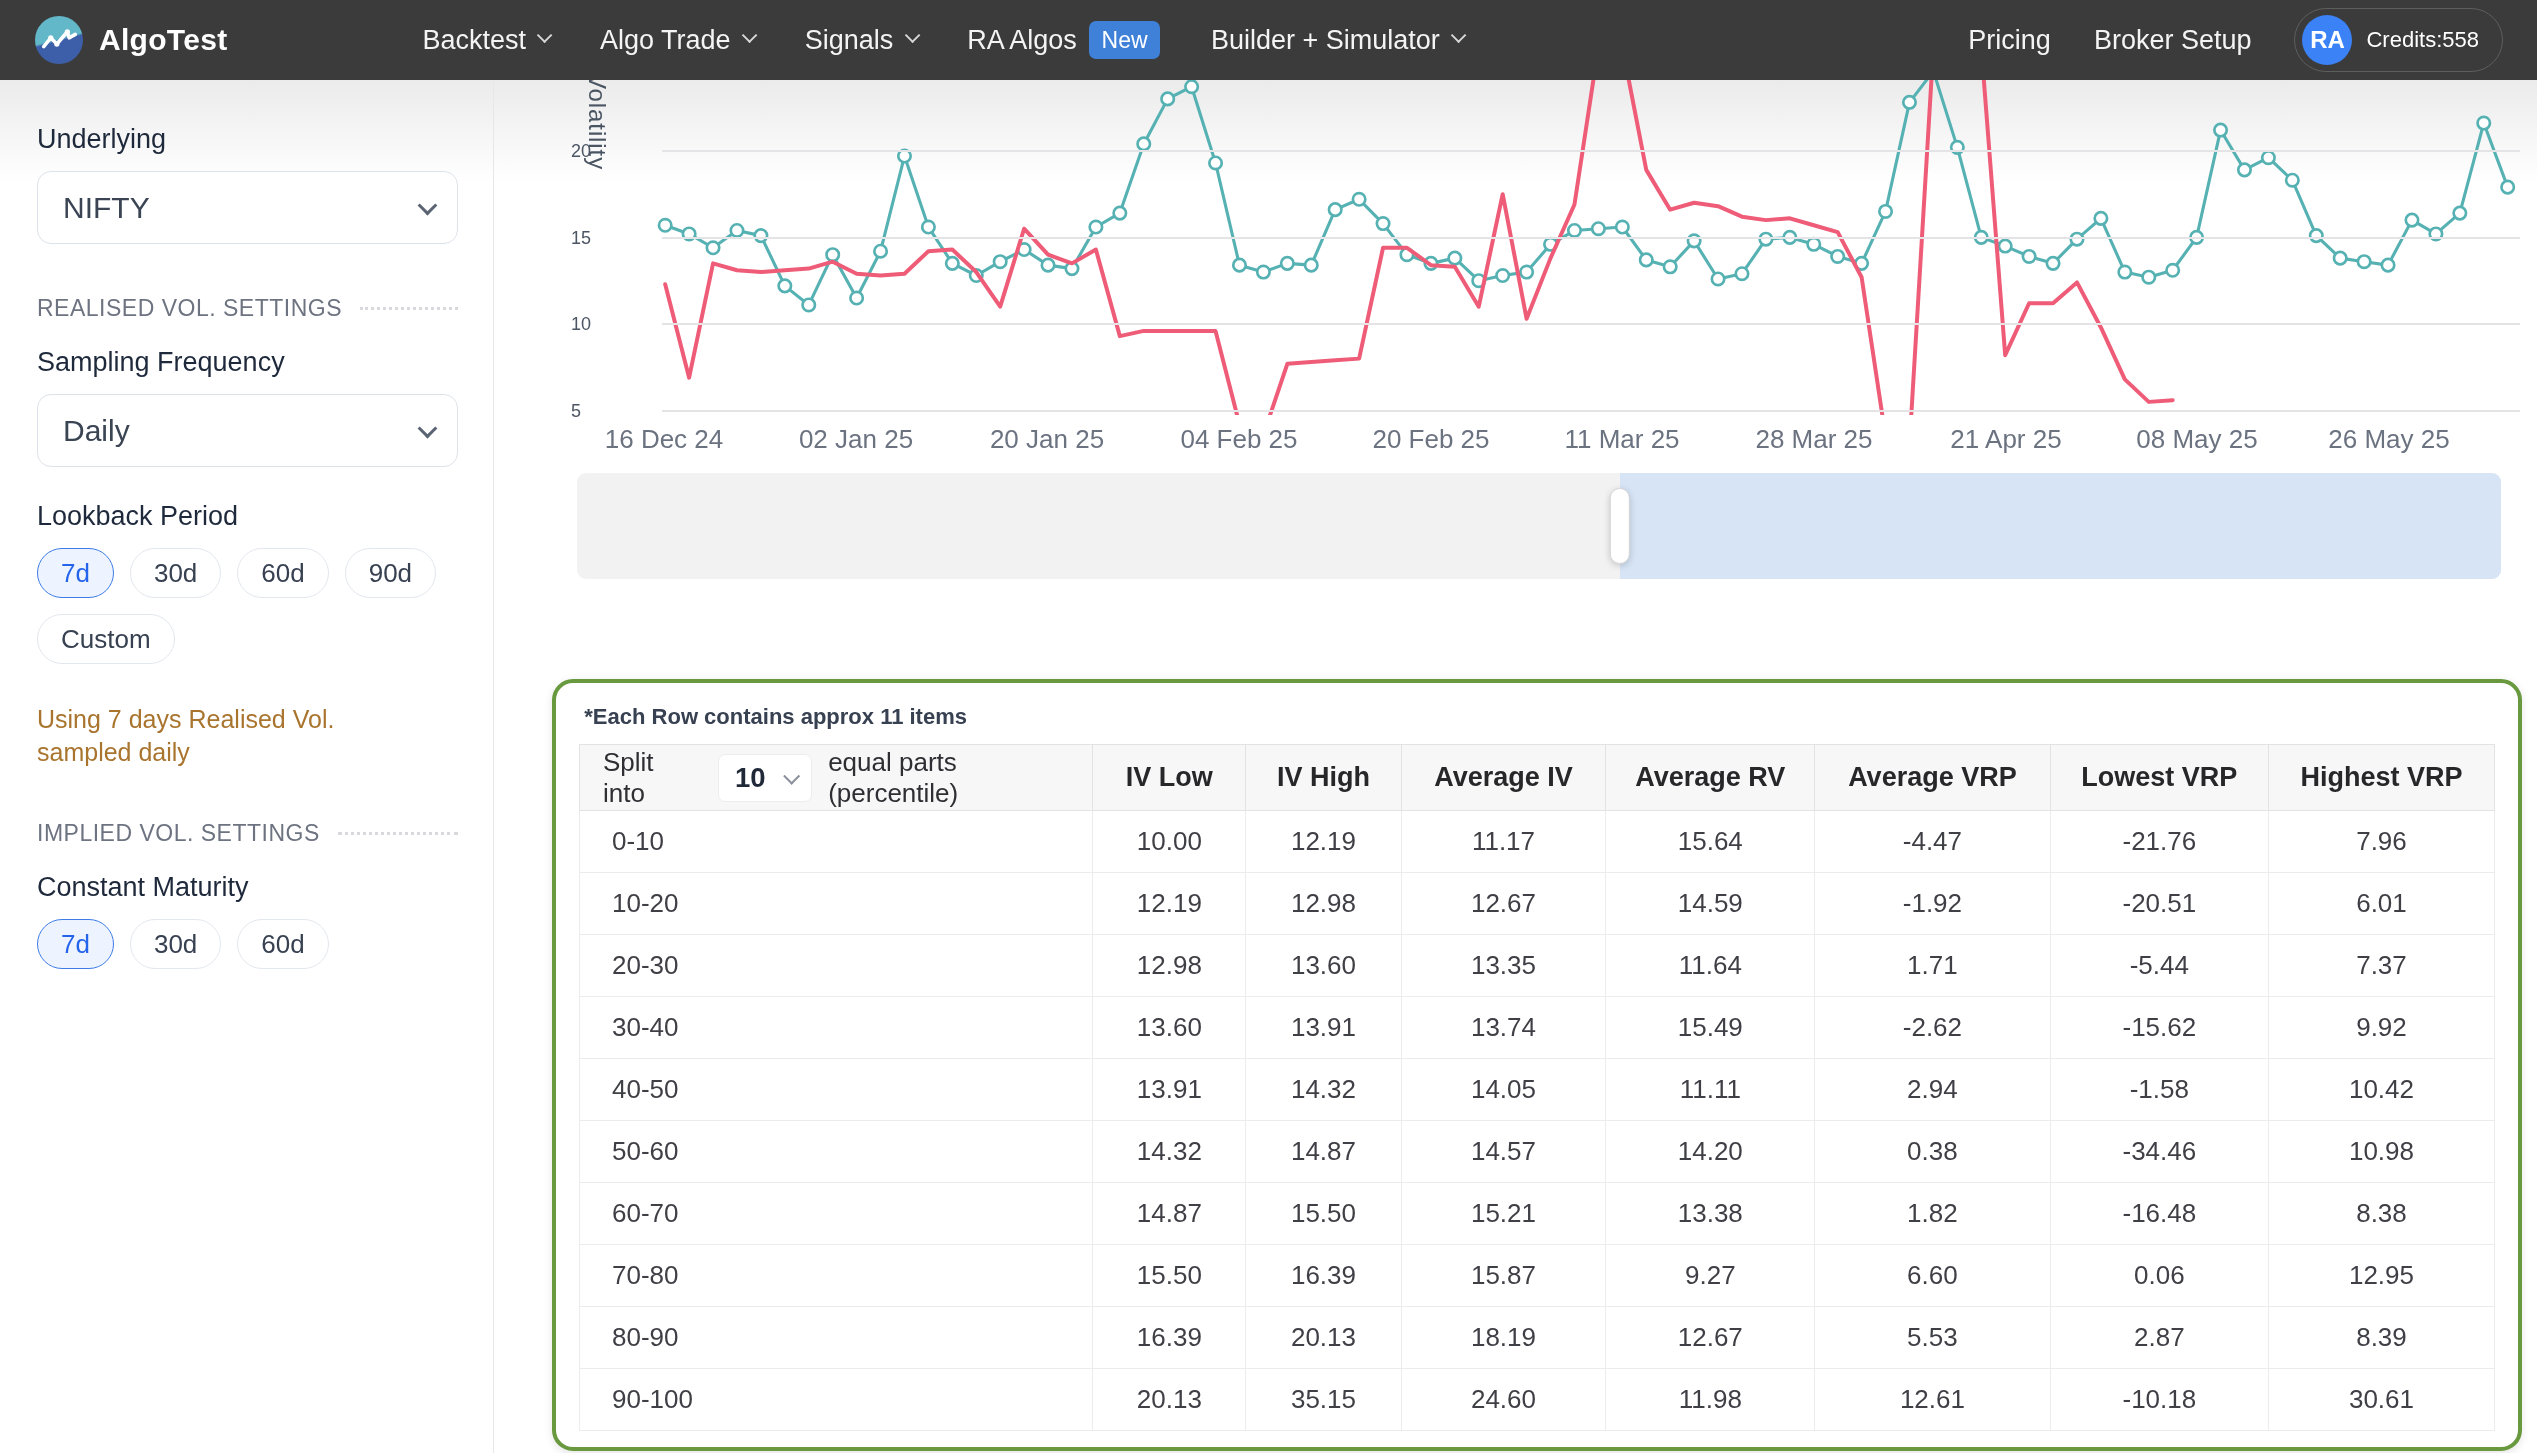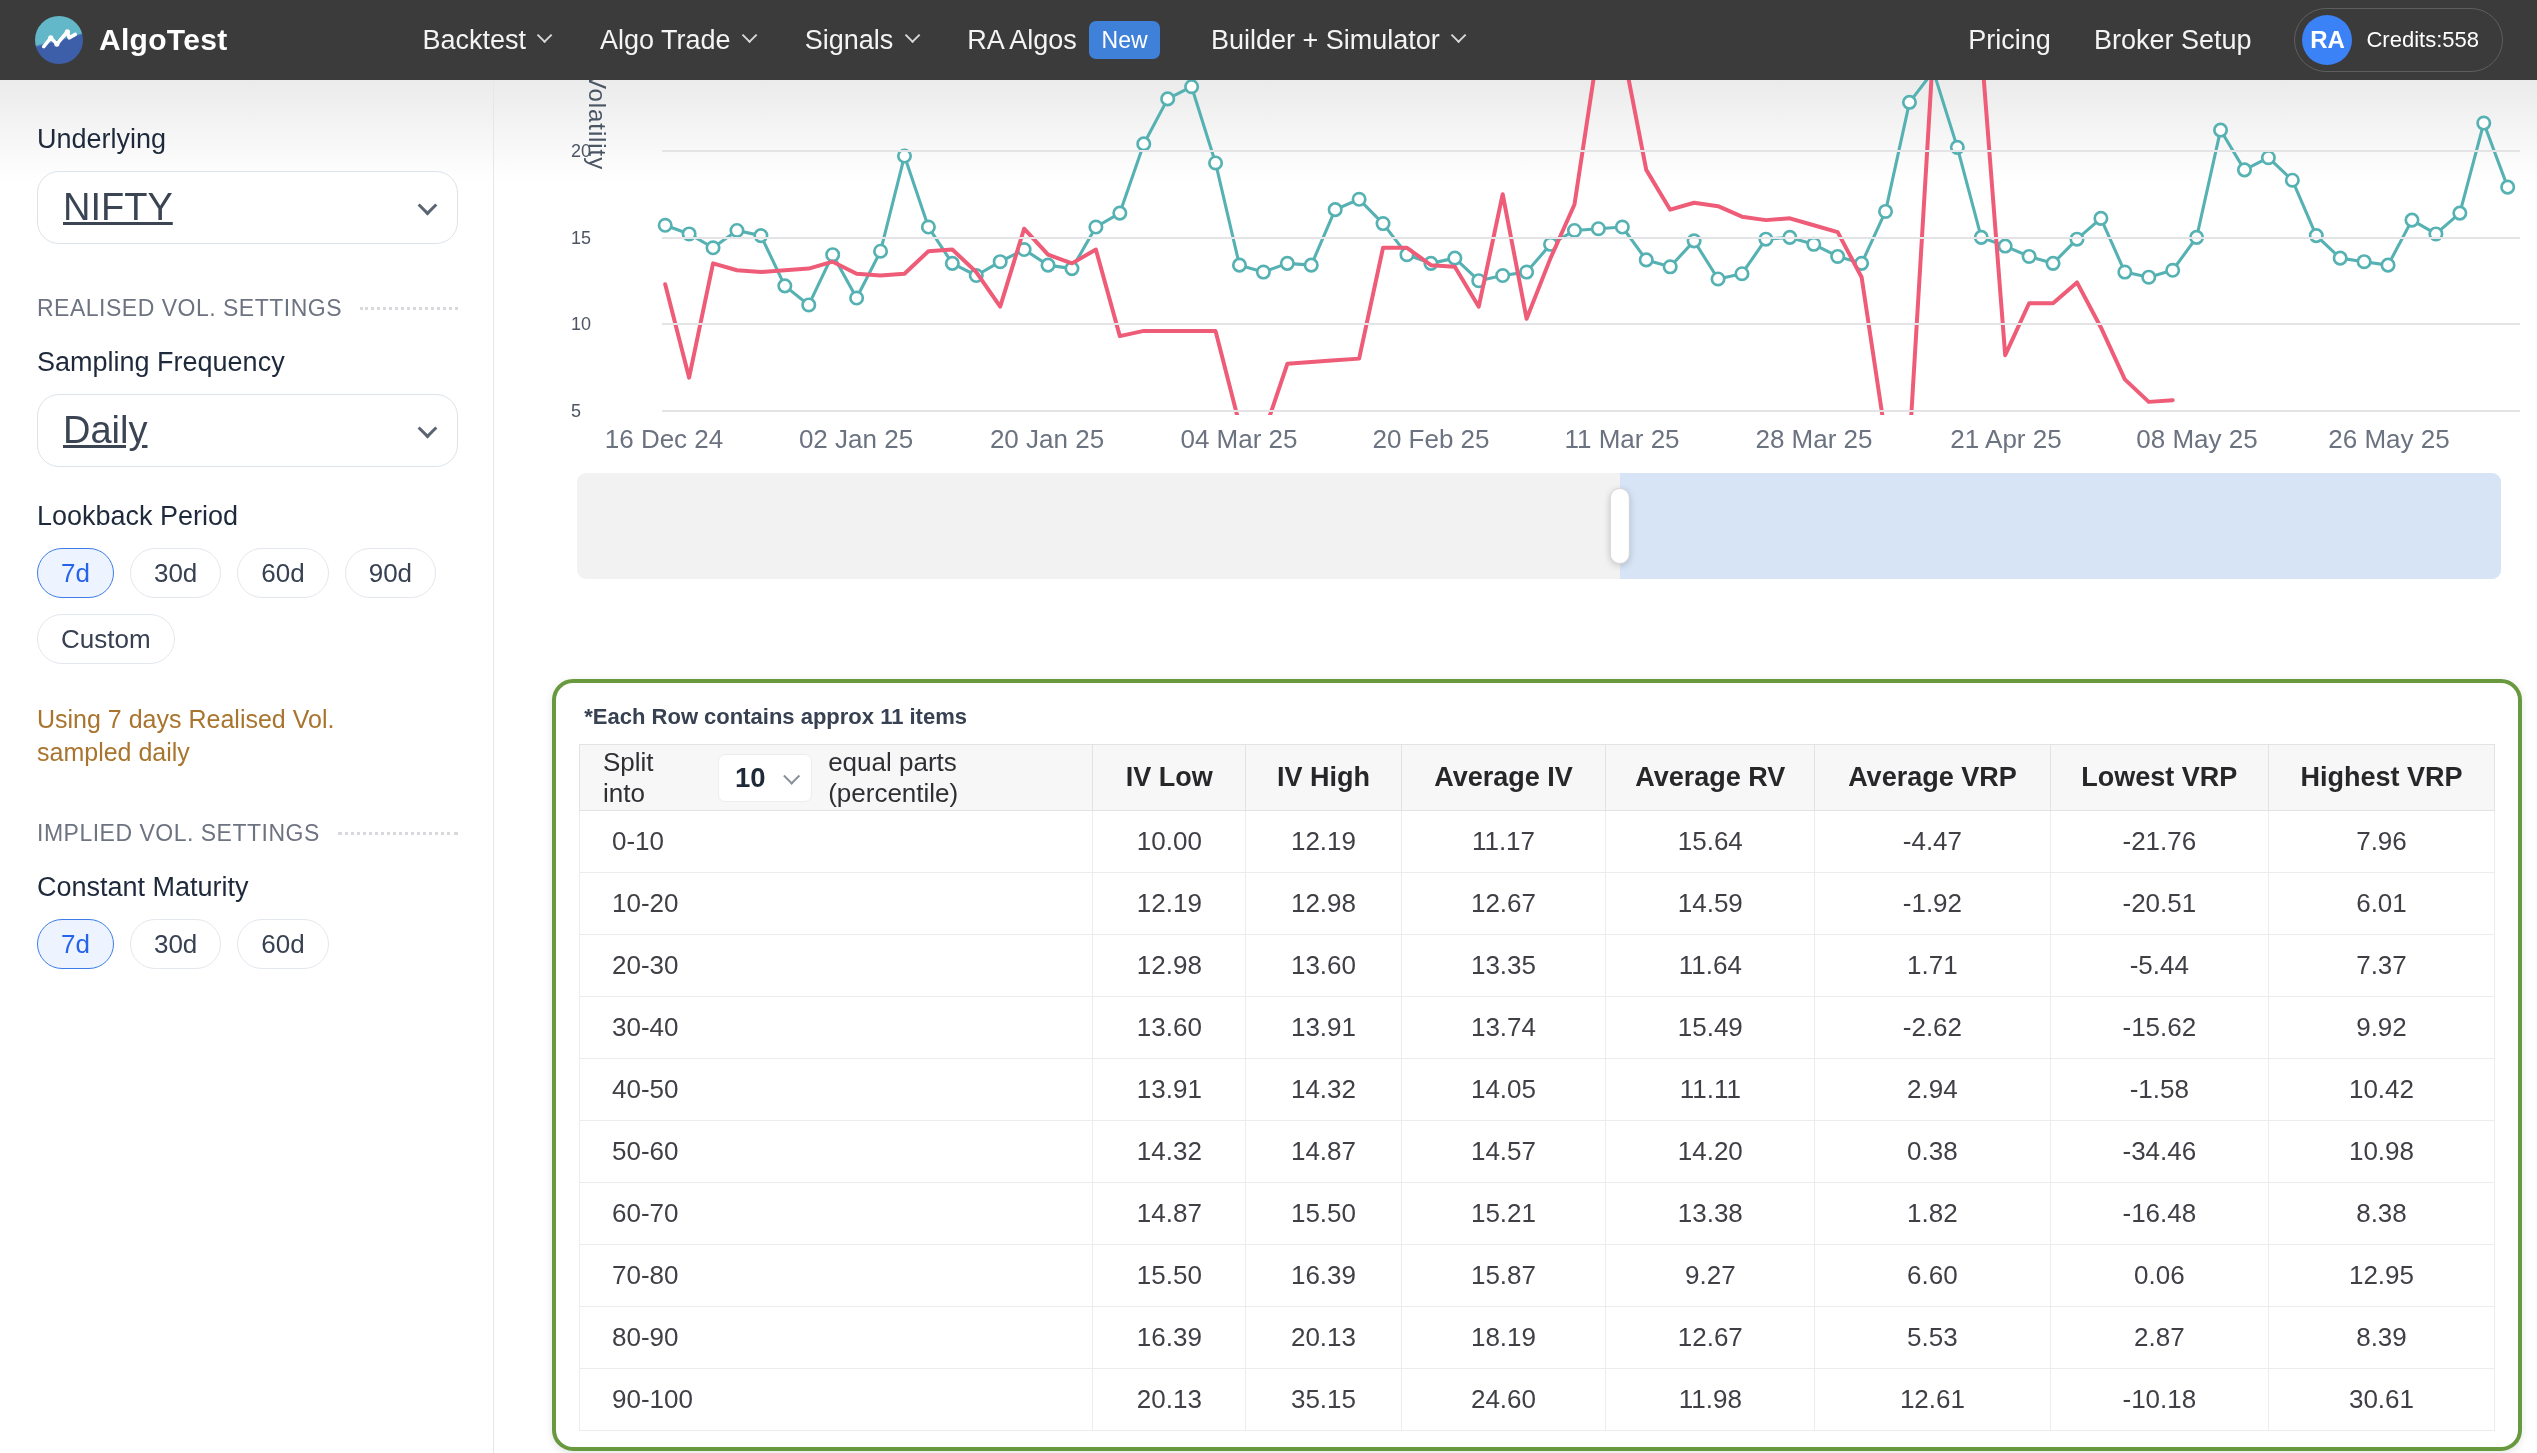--- a/index.html
+++ b/index.html
@@ -30,23 +30,23 @@
 
   
   .top-fade { position:absolute; left:0; top:80px; width:2538px; height:102px;
     background:linear-gradient(#ebebec, rgba(255,255,255,0)); z-index:0; }
   .sidebar { position:absolute; left:0; top:80px; width:494px; height:1373px;
     border-right:1.8px solid #e7e7e9; z-index:2; padding:44px 35px 0 37px; background:transparent; }
   .main { position:absolute; left:496px; top:80px; width:2042px; height:1373px; z-index:1; }
 
   
   .field-label { font-size:27px; color:#1e293b; margin-bottom:16px; }
-  .select-box { height:73px; border:1.8px solid #dde3ea; border-radius:22px; background:#fff;
+  .select-box { height:73px; border:1.8px solid #dde3ea; border-radius:14px; background:#fff;
     display:flex; align-items:center; justify-content:space-between; padding:0 25px;
-    font-size:38px; color:#3a4453; cursor:pointer; margin-bottom:9px;text-decoration:underline; }
+    font-size:30px; color:#3a4453; cursor:pointer; margin-bottom:9px; }
   .sel-chev { width:14px; height:14px; border-right:3.1px solid #5b6472; border-bottom:3.1px solid #5b6472;
     transform:rotate(45deg) translateY(-3.5px); }
   .section-head { display:flex; align-items:center; margin:51px 0 25px 0; }
   .section-title { font-size:23px; color:#6d7380; letter-spacing:0.5px; white-space:nowrap; }
   .section-dots { flex:1; border-top:3.5px dotted #d9d9dd; margin-left:18px; }
   .pill-row { display:flex; gap:16px; flex-wrap:wrap; margin-top:3.5px; }
   .pill { display:inline-flex; align-items:center; justify-content:center; height:50px;
     padding:0 23px; border:1.8px solid #e3e7ee; border-radius:27px; background:#fff;
     font-size:26px; color:#374151; cursor:pointer; }
   .pill.selected { border-color:#3d7ce8; background:#edf4ff; color:#2563eb; }
@@ -271,21 +271,21 @@
       <span class="ytick" style="left: 0px; top: 331px;">5</span>
       <div class="gridline" style="top: 243px;"></div>
       <span class="ytick" style="left: 0px; top: 244px;">10</span>
       <div class="gridline" style="top: 157px;"></div>
       <span class="ytick" style="left: 0px; top: 158px;">15</span>
       <div class="gridline" style="top: 70px;"></div>
       <span class="ytick" style="left: 0px; top: 71px;">20</span>
       <span class="xtick" style="left: 93px;">16 Dec 24</span>
       <span class="xtick" style="left: 285px;">02 Jan 25</span>
       <span class="xtick" style="left: 476px;">20 Jan 25</span>
-      <span class="xtick" style="left: 668px;">04 Mar 25</span>
+      <span class="xtick" style="left: 668px;">04 Feb 25</span>
       <span class="xtick" style="left: 860px;">20 Feb 25</span>
       <span class="xtick" style="left: 1051px;">11 Mar 25</span>
       <span class="xtick" style="left: 1243px;">28 Mar 25</span>
       <span class="xtick" style="left: 1435px;">21 Apr 25</span>
       <span class="xtick" style="left: 1626px;">08 May 25</span>
       <span class="xtick" style="left: 1818px;">26 May 25</span>
     </div>
 
   <div class="range-slider" id="range-slider">
     <div class="range-selected" id="range-selected" style="left: 54.2%;"></div>

